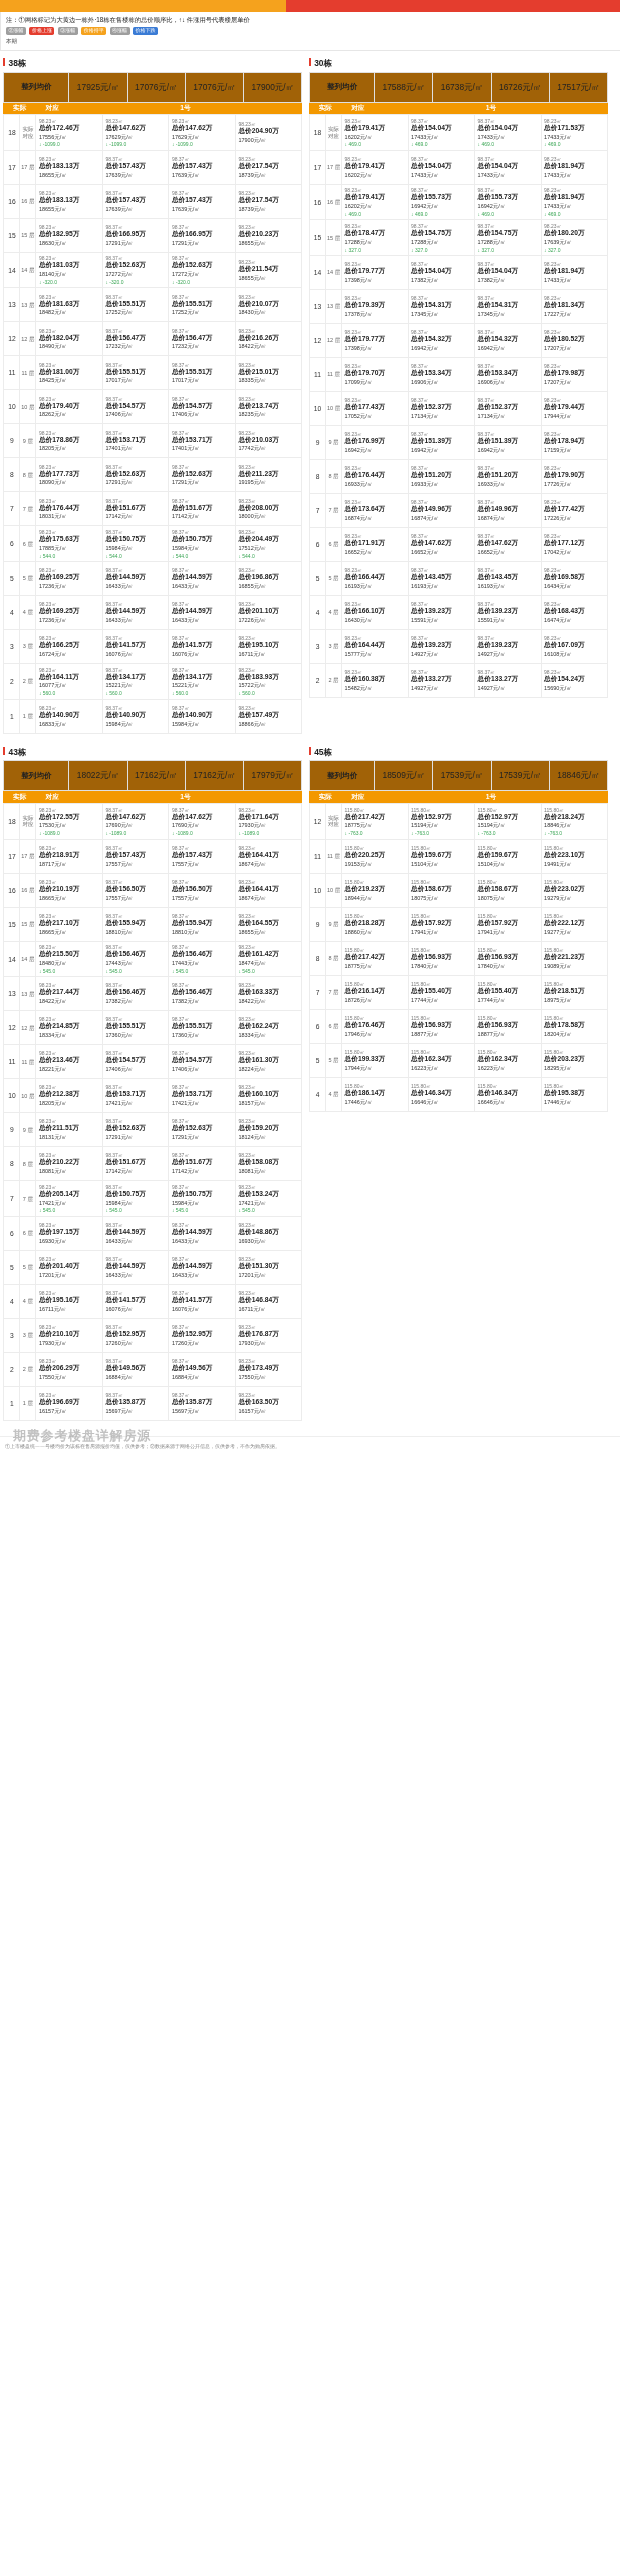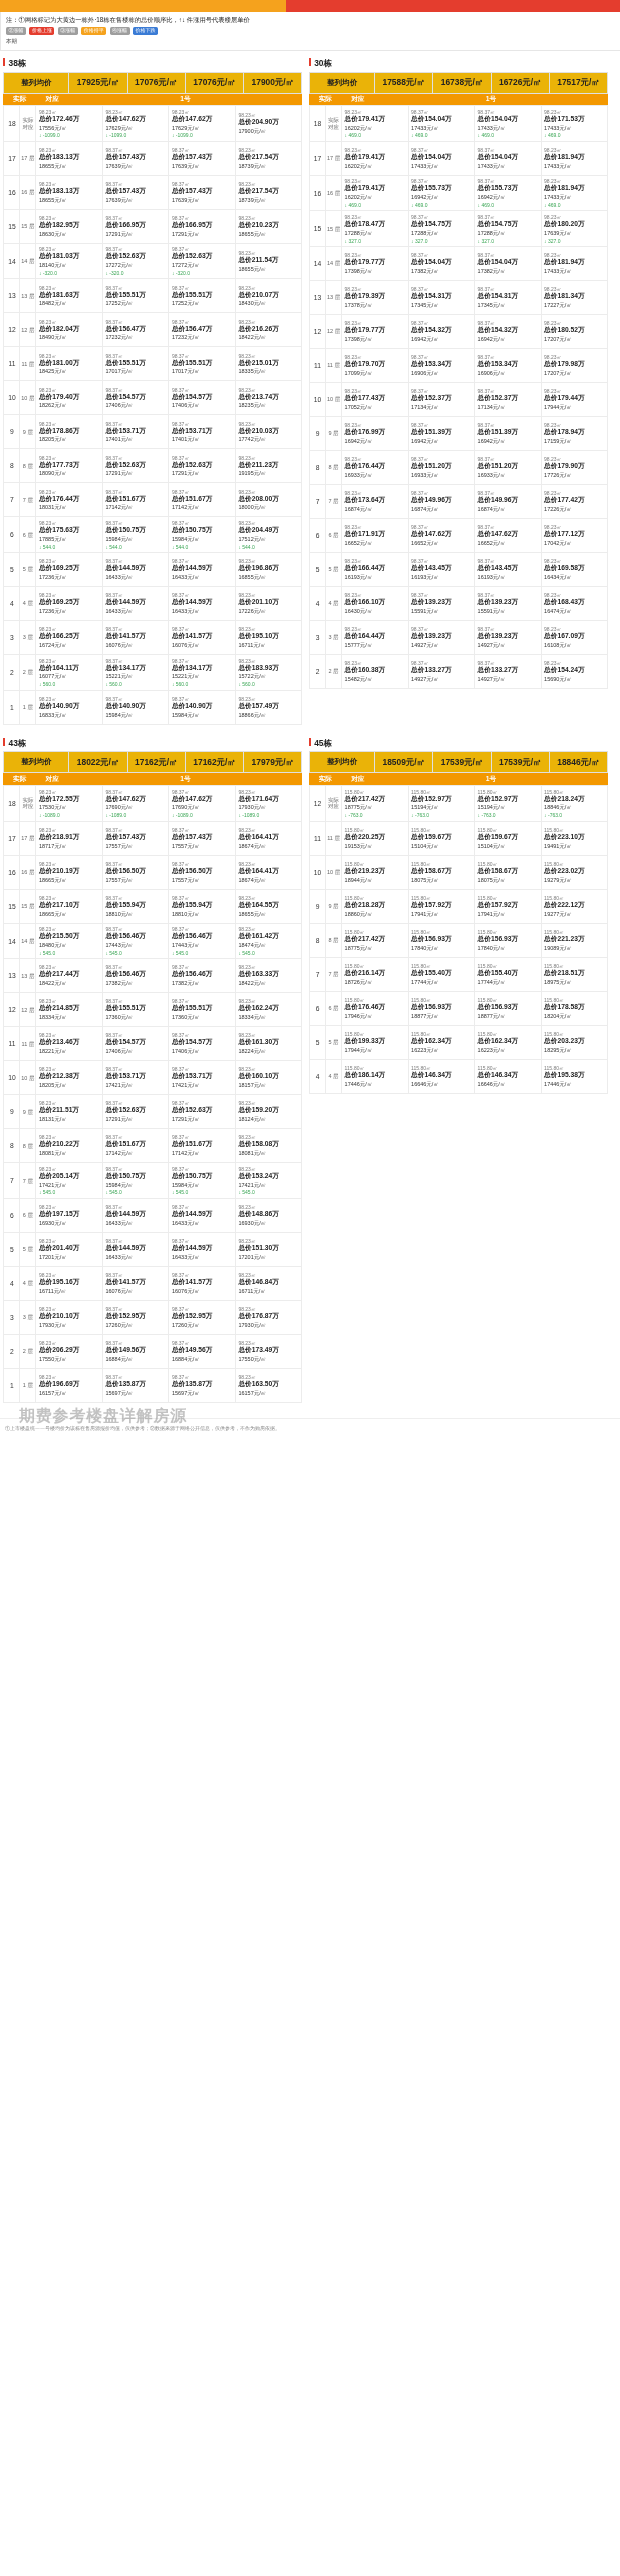--- a/index.html
+++ b/index.html
@@ -43,30 +43,30 @@
   .block-title {
     display:flex; gap:3.4px;
     font-size: 8.4px; font-weight: bold; color:#222;
     padding: 1.7px 0 2.5px 0;
   }
   .block-title .bar { display:inline-block; width:1.7px; height:8.4px; background:#e43d2e; }
 
   .avg-row {
     display:flex; align-items:stretch;
     border:0.8px solid #e0e0e0;
-    background:#eab308;
-    height: 22px;
+    background:#a16207;
+    height: 31px;
   }
   .avg-label {
     width: 65px; font-size: 7.6px; font-weight:bold; color:#222;
     display:flex; align-items:center; justify-content:center;
     border-right:0.8px solid #e0e0e0;
   }
   .avg-val {
-    flex:1; font-size: 8.4px; font-weight:bold; color:#222;
+    flex:1; font-size: 8.4px; font-weight:normal; color:#222;
     display:flex; align-items:center; justify-content:center;
     border-right:0.8px solid #e0e0e0;
   }
   .avg-val:last-child { border-right:none; }
 
   .unit-head {
     display:flex; background:#f39800; color:#fff;
     height: 11.7px; align-items:center; font-size:6.7px; font-weight:bold;
   }
   .unit-head .uh-l { width:65px; display:flex; }
@@ -89,23 +89,23 @@
   .footer {
     margin-top: 3.4px;
     padding: 5px 5px 8.4px 5px;
     font-size: 5px;
     color:#888;
     line-height:1.6;
     border-top:0.8px solid #eee;
   }
   .watermark {
     position:absolute;
-    left: 19px;
+    left: 13px;
     bottom: 13.4px;
-    font-size: 16px;
+    font-size: 13px;
     font-weight:bold;
     color: rgba(120,120,120,0.45);
     letter-spacing: 0.8px;
     white-space: nowrap;
   }
 </style>
 </head>
 <body>
 
 <div class="page">

